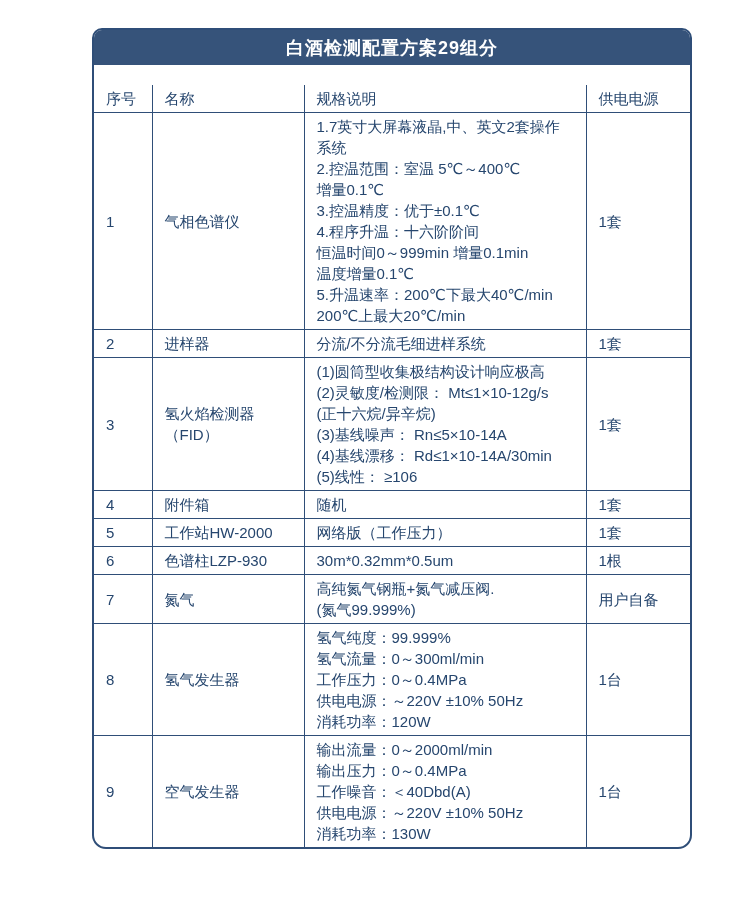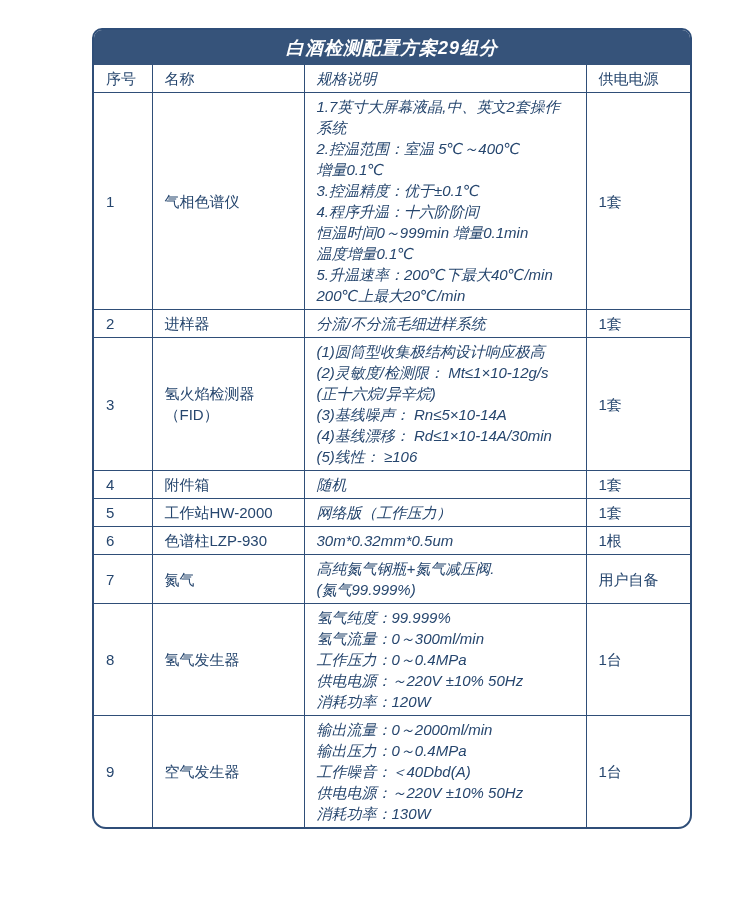--- a/index.html
+++ b/index.html
@@ -28,46 +28,46 @@
   .title-bar {
     height: 35px;
     background: var(--title-bar-bg);
     color: var(--title-text);
     font-size: 18px;
     font-weight: bold;
     display: flex;
     align-items: center;
     justify-content: center;
     letter-spacing: 1px;
-    font-style: italic;
   }
   table.spec {
     width: 100%;
     border-collapse: collapse;
     table-layout: fixed;
+    margin-top: 20px;
   }
   table.spec th, table.spec td {
     border: 1.5px solid var(--border);
     font-size: 15px;
     line-height: 21px;
     color: var(--text);
     padding: 3px 8px 3px 12px;
     vertical-align: middle;
     text-align: left;
     font-weight: normal;
     overflow-wrap: break-word;
   }
   
   table.spec tr > *:first-child { border-left: none; }
   table.spec tr > *:last-child { border-right: none; }
   table.spec thead tr > * { border-top: none; }
   table.spec tbody tr:last-child > * { border-bottom: none; }
 
   .c-no   { text-align: center; padding-left: 2px; padding-right: 2px; }
-  .c-spec { white-space: pre-line; padding-left: 9px; font-style: italic; }
+  .c-spec { white-space: pre-line; padding-left: 9px; }
 </style>
 </head>
 <body>
 
 <div class="panel">
   <div class="title-bar">白酒检测配置方案29组分</div>
   <table class="spec">
     <colgroup>
       <col style="width:58px">
       <col style="width:152px">

